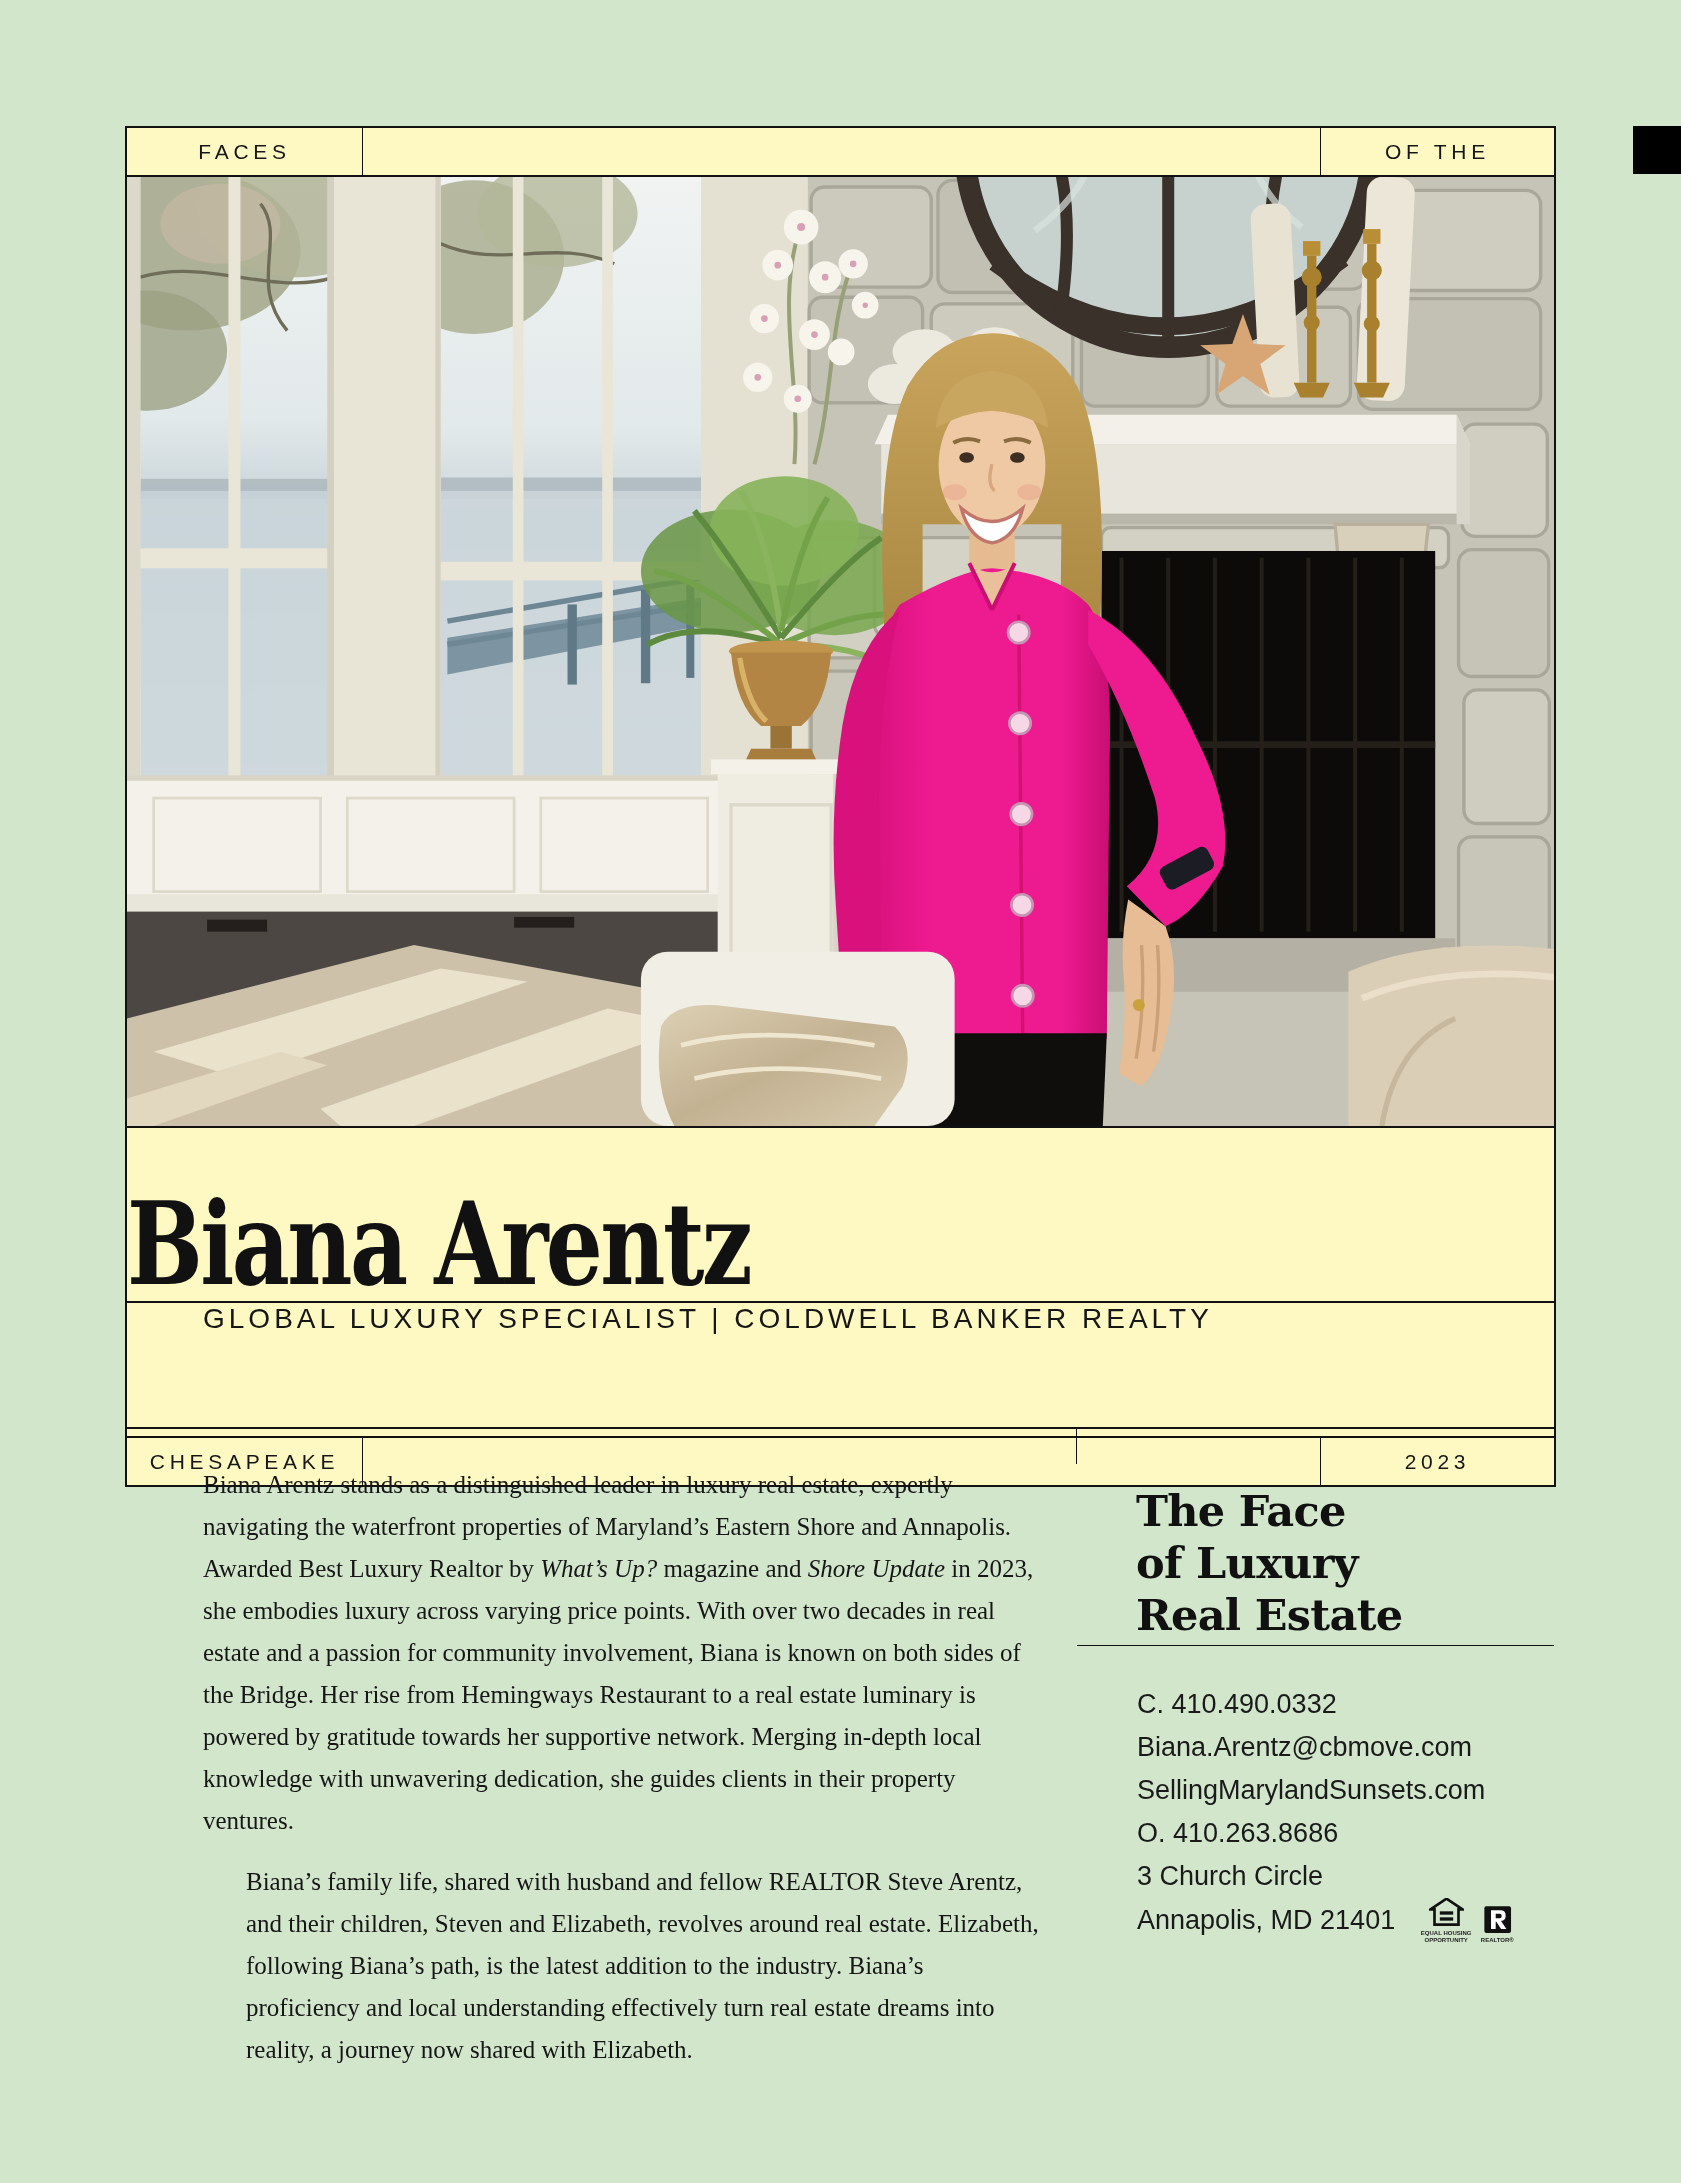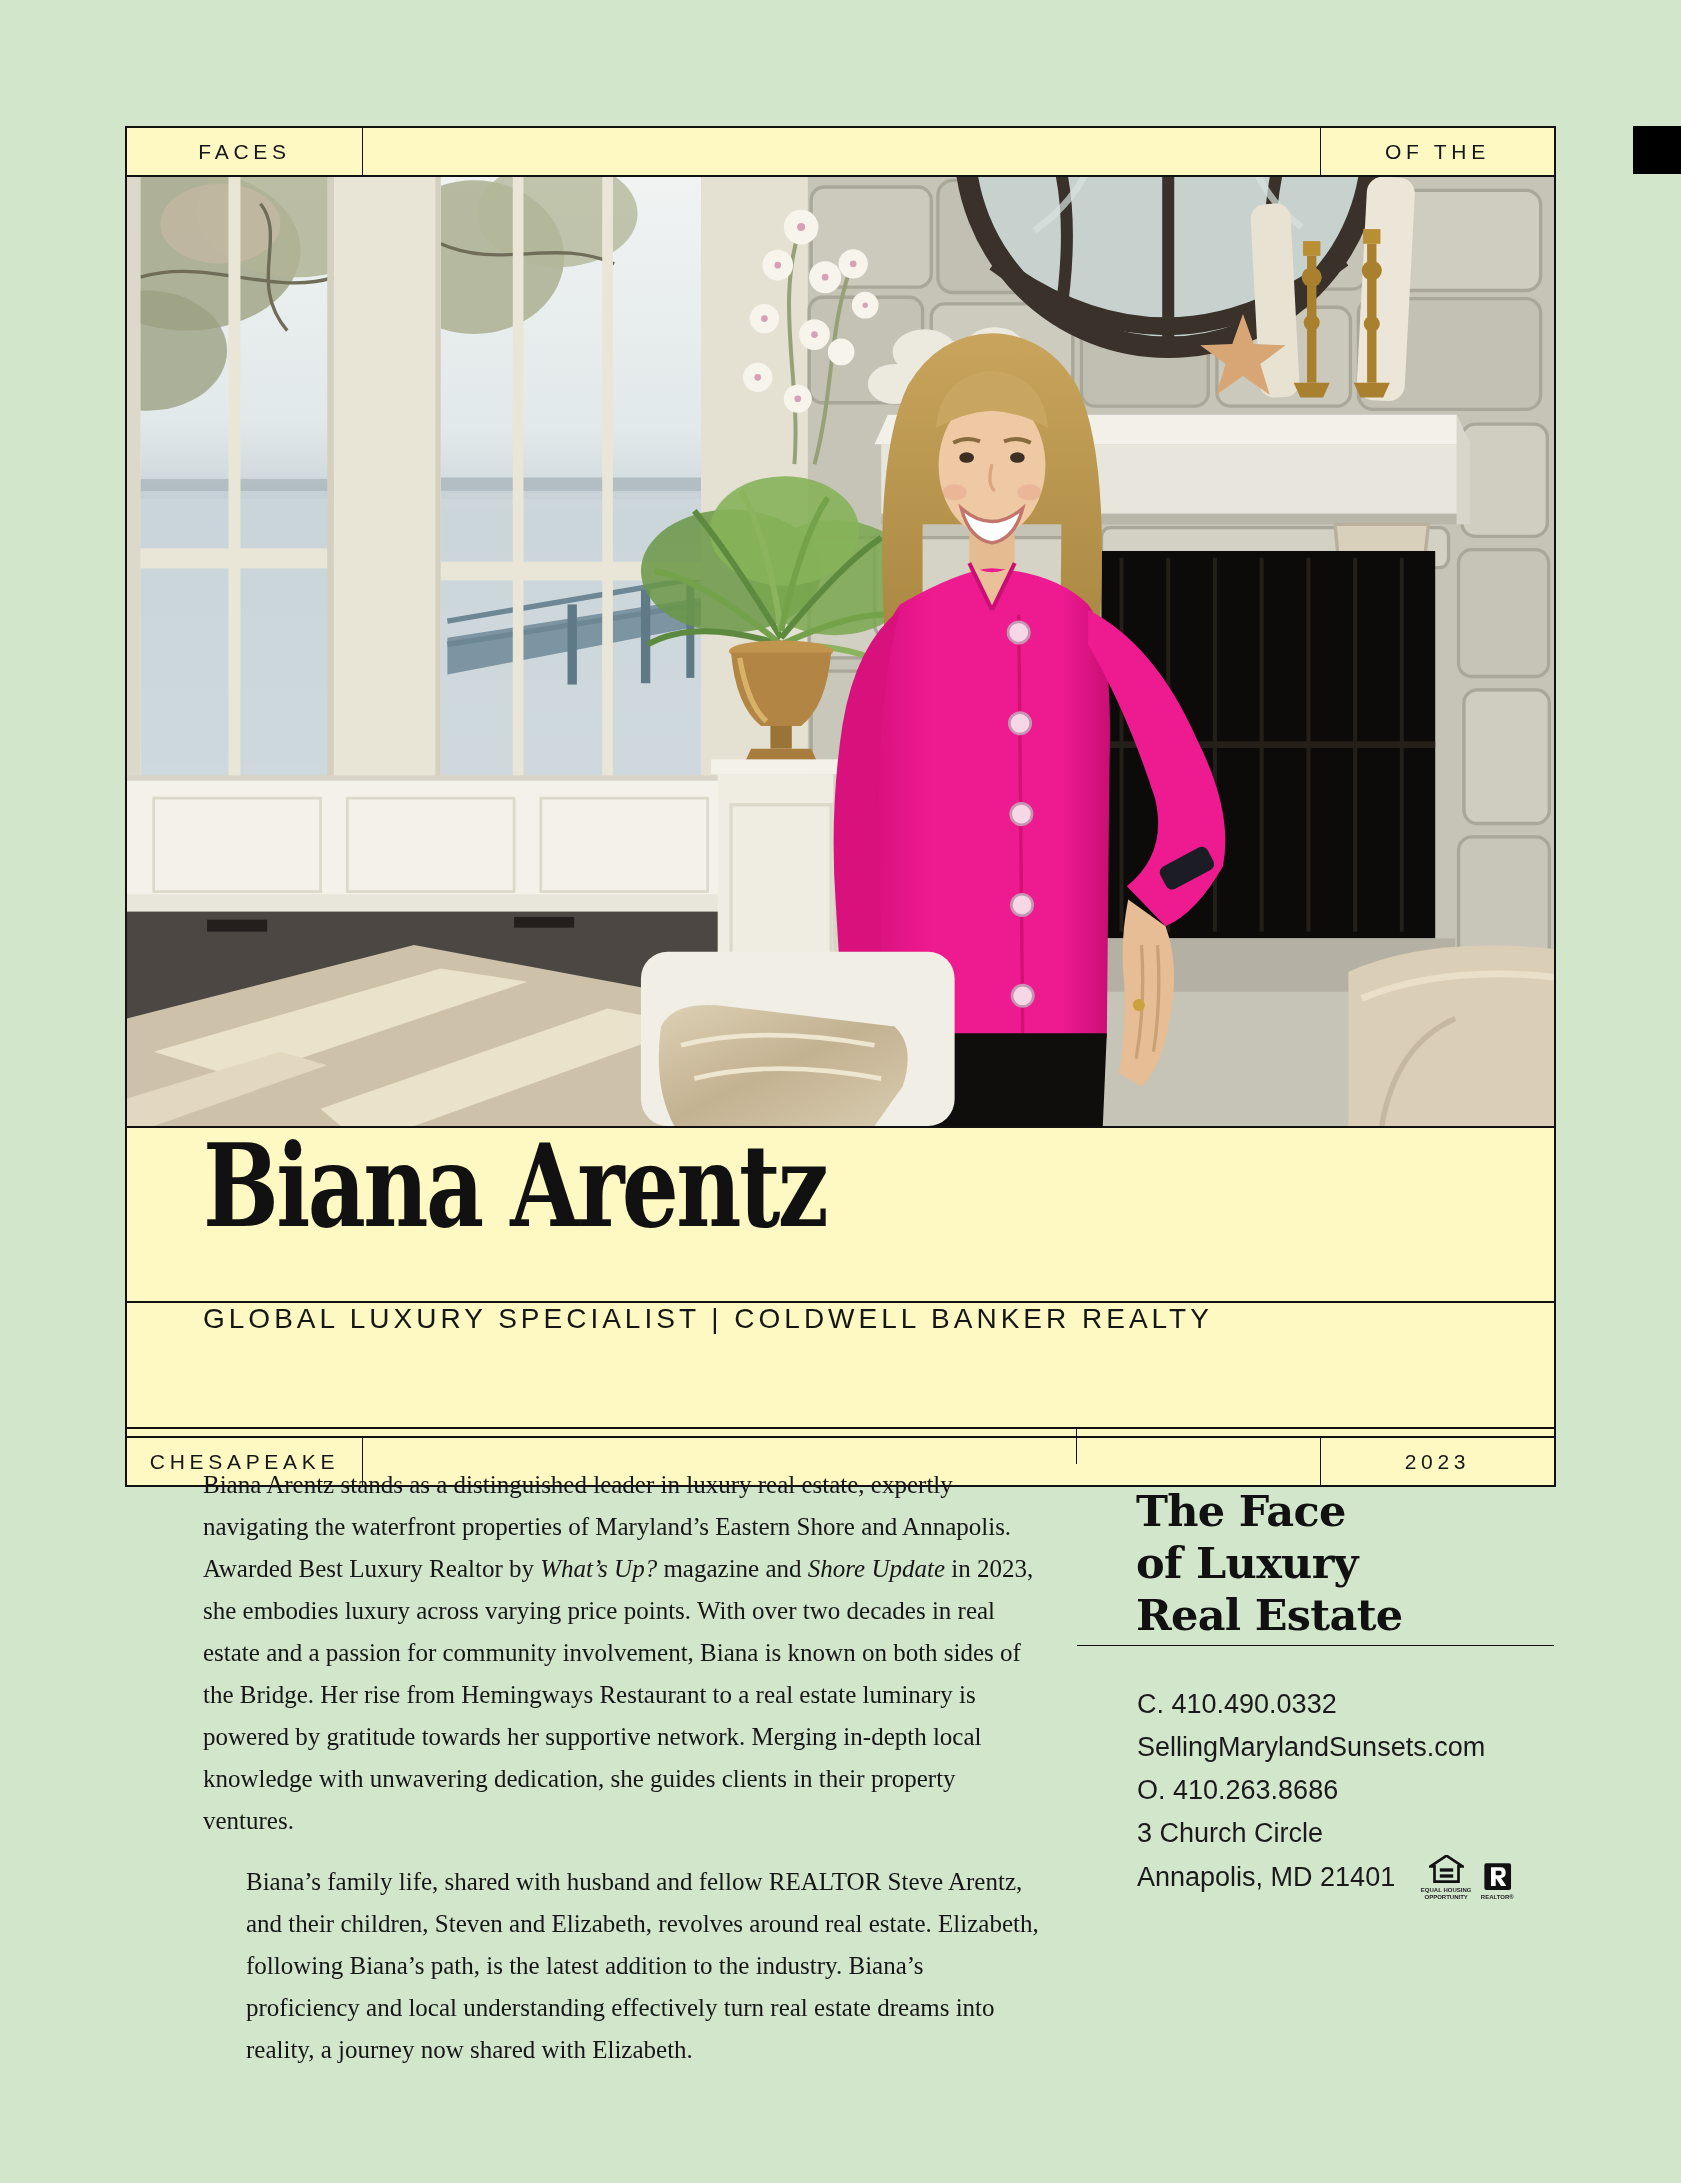--- a/index.html
+++ b/index.html
@@ -14,22 +14,22 @@
   .bar.bottom{border-top:2px solid #121212;}
   .bar-cell{display:flex;align-items:center;justify-content:center;
             font-size:21px;letter-spacing:4.7px;color:#161616;}
   .bar-left{width:236px;border-right:1.3px solid #121212;box-sizing:border-box;}
   .bar-mid{flex:1;}
   .bar-right{width:234px;border-left:1.3px solid #121212;box-sizing:border-box;}
   
   .photo{flex:0 0 949px;position:relative;overflow:hidden;background:#dfdccf;}
   .photo svg{display:block;width:100%;height:100%;}
   
-  .headline-block{flex:0 0 173px;border-top:2px solid #121212;display:flex;align-items:flex-start;
-                  padding-left:76px;overflow:hidden;}
+  .headline-block{flex:0 0 173px;border-top:2px solid #121212;display:flex;align-items:flex-end;
+                  overflow:hidden;}
   h1{margin:0;font-family:"DejaVu Serif",serif;font-weight:bold;font-size:115px;line-height:1;
      letter-spacing:-3.3px;transform:scaleX(0.78);transform-origin:left center;white-space:nowrap;}
   
   .subtitle-block{flex:0 0 124px;border-top:2px solid #121212;display:flex;
                   padding-left:76px;font-size:28px;letter-spacing:4px;color:#161616;}
   
   .main{flex:1;display:flex;border-top:2px solid #121212;min-height:0;}
   .body-col{width:950px;box-sizing:border-box;border-right:1.3px solid #121212;
             padding:35px 33px 0 76px;font-family:"Liberation Serif",serif;font-size:25px;
             line-height:42px;color:#161616;}
@@ -357,20 +357,21 @@
         <p><span>Biana’s family life, shared with husband and fellow REALTOR Steve Arentz, and their children, Steven and Elizabeth, revolves around real estate. Elizabeth, following Biana’s path, is the latest addition to the industry. Biana’s proficiency and local understanding effectively turn real estate dreams into reality, a journey now shared with Elizabeth.</span></p>
       </div>
       <div class="sidebar">
         <div class="sidebar-top">
           <h2>The Face
 of Luxury
 Real Estate</h2>
         </div>
         <div class="sidebar-bottom">
           <div class="contact-line">C. 410.490.0332</div>
+          <div class="contact-line">Biana.Arentz@cbmove.com</div>
           <div class="contact-line">SellingMarylandSunsets.com</div>
           <div class="contact-line">O. 410.263.8686</div>
           <div class="contact-line">3 Church Circle</div>
           <div class="contact-line contact-last">
             <span>Annapolis, MD 21401</span>
             <span class="logos">
               <span class="logo-block">
                 <svg width="35" height="32" viewBox="0 0 52 48">
                   <path d="M26,1 L50,17 L44,17 L44,40 L8,40 L8,17 L2,17 Z" fill="none" stroke="#111" stroke-width="4"></path>
                   <rect x="16" y="20" width="20" height="5" fill="#111"></rect>

